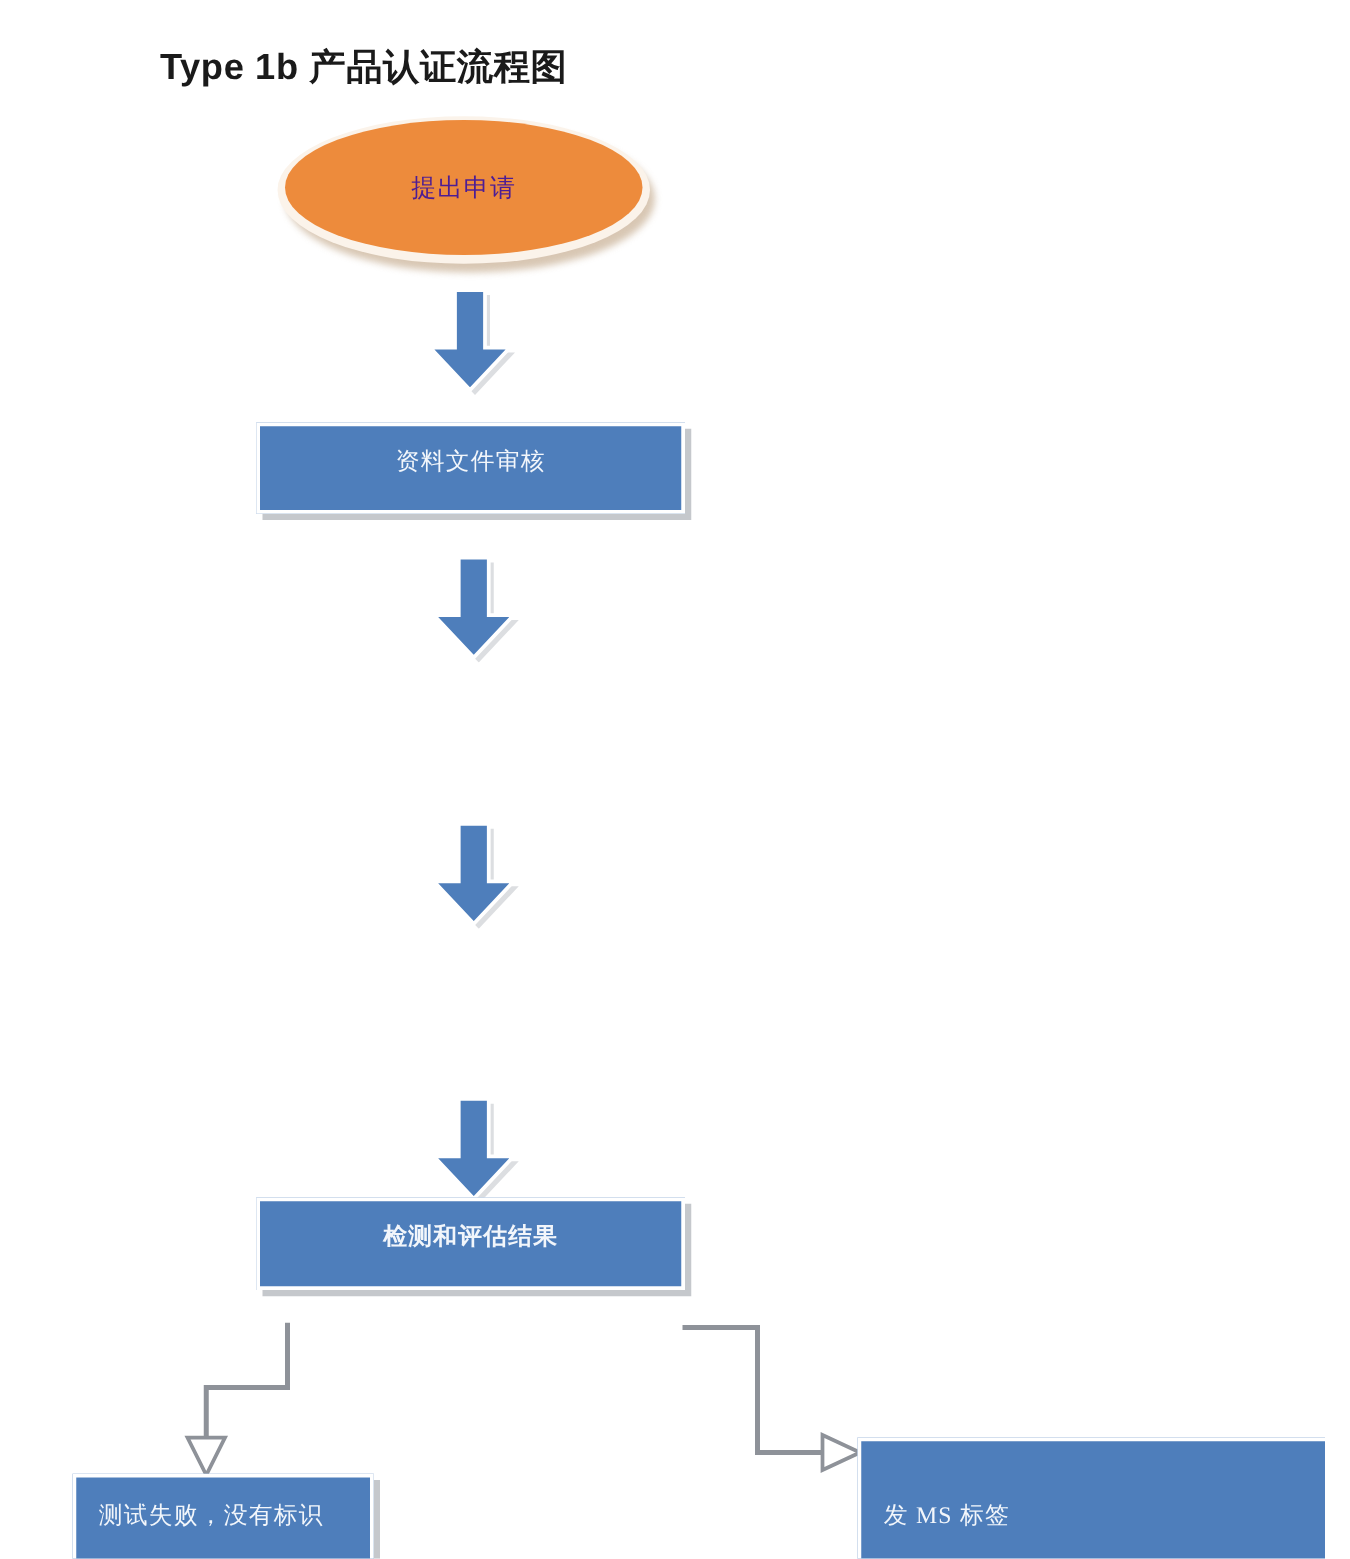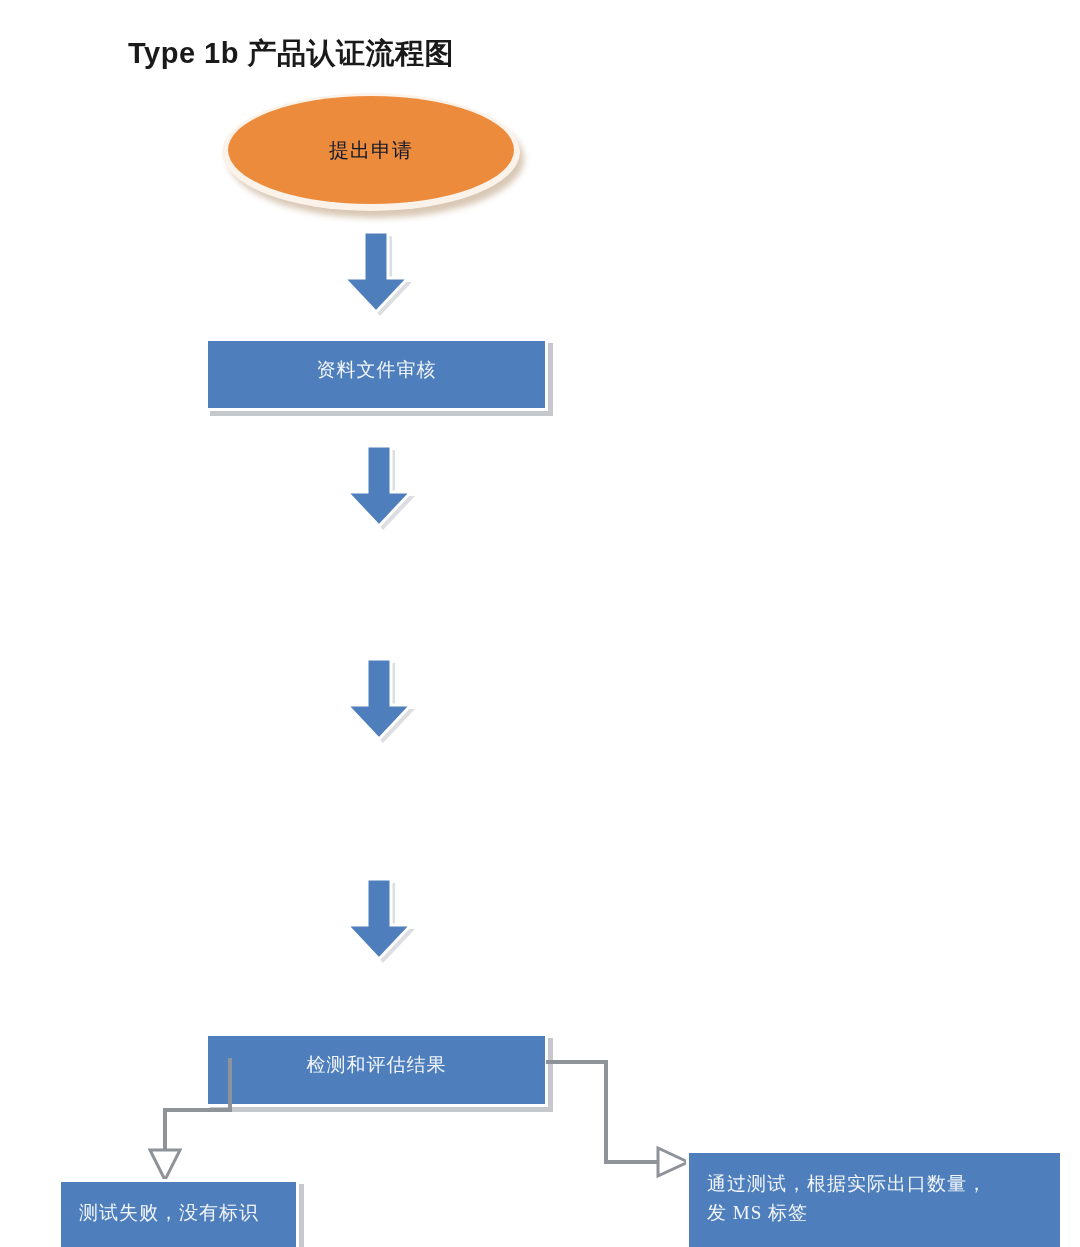--- a/index.html
+++ b/index.html
@@ -59,21 +59,21 @@
     width: 286px;
     height: 108px;
     border-radius: 50%;
     background: #ed8b3c;
     display: flex;
     align-items: center;
     justify-content: center;
   }
   #start-ellipse .label {
     font-size: 20px;
-    color: #0f172a;
+    color: #4c1d95;
     font-family: "Liberation Serif", "DejaVu Serif", serif;
     letter-spacing: 1px;
   }
 
   
   .proc-box {
     position: absolute;
     background: #4e7ebb;
     border: 3px solid #ffffff;
     box-sizing: border-box;
@@ -95,21 +95,21 @@
     justify-content: flex-start;
     padding-left: 18px;
   }
   .proc-box.left-align .label {
     text-align: left;
   }
 
   #box-review  { left: 205px; top: 338px; width: 343px; height: 73px; }
   #box-arrive  { left: 188px; top: 551px; width: 347px; height: 72px; }
   #box-sample  { left: 205px; top: 772px; width: 343px; height: 74px; }
-  #box-result  { left: 205px; top: 1033px; width: 343px; height: 74px; }
+  #box-result  { left: 205px; top: 958px; width: 343px; height: 74px; font-weight: bold; }
   #box-fail    { left: 58px;  top: 1179px; width: 241px; height: 80px; padding-top: 16px; }
   #box-pass    { left: 686px; top: 1150px; width: 384px; height: 100px; padding-top: 16px; }
 
   
   .block-arrow {
     position: absolute;
     width: 86px;
     height: 90px;
   }
   #arrow-1 { left: 332px; top: 226px; }
@@ -184,18 +184,18 @@
     <path d="M 6 22 L 66 22 L 66 122 L 128 122" fill="none" stroke="#8e9299" stroke-width="4"></path>
     <polygon points="148,122 118,108 118,136" fill="#ffffff" stroke="#8e9299" stroke-width="3" stroke-linejoin="miter"></polygon>
   </svg>
 
   <div class="proc-box left-align" id="box-fail">
     <span class="label">测试失败，没有标识</span>
   </div>
 
   <div class="proc-box left-align" id="box-pass">
     <span class="label">
-      <span>通过测试，根据实际出口数量，</span><br>
+      <br>
       <span>发 MS 标签</span>
     </span>
   </div>
 
 </div>
 
 </body></html>

